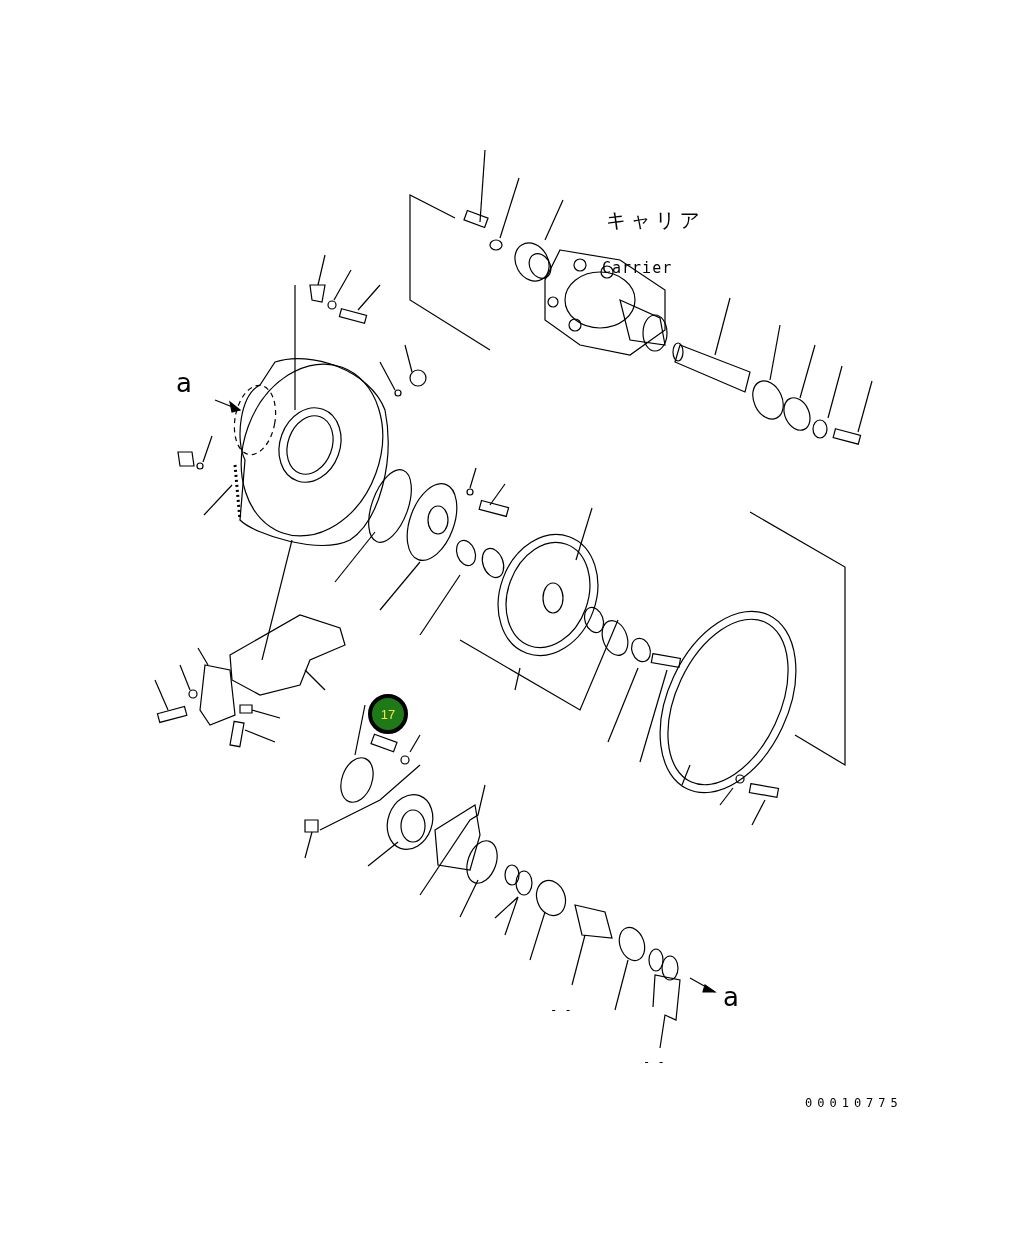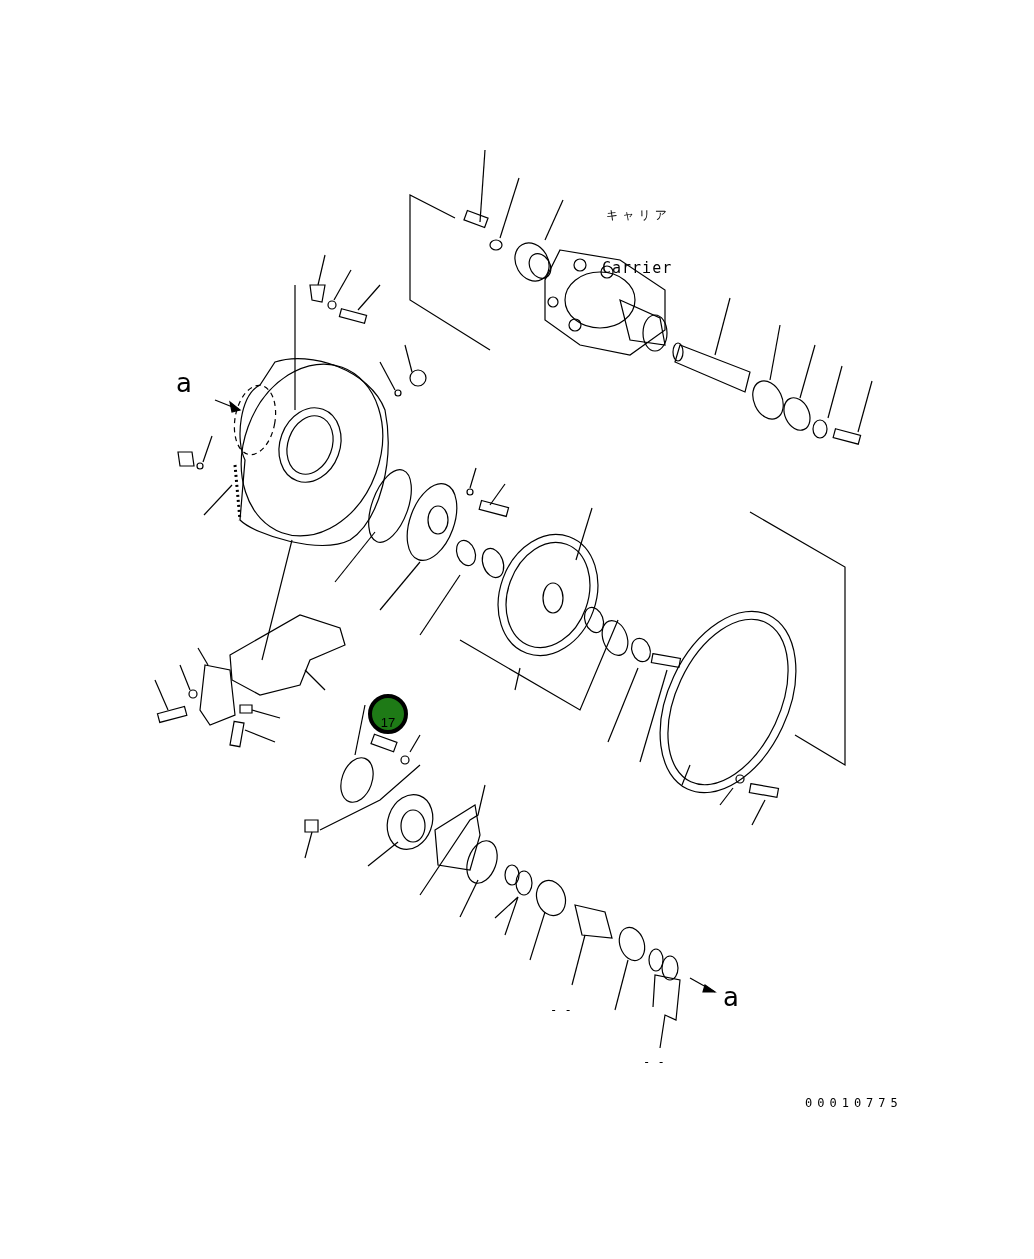--- a/index.html
+++ b/index.html
@@ -1,28 +1,28 @@
 <!DOCTYPE html>
 <html><head>
 <meta charset="utf-8">
 <style>
   html, body { margin:0; padding:0; background:#ffffff; }
   body { width:1034px; height:1259px; position:relative; overflow:hidden;
          font-family:"DejaVu Sans Mono", monospace; }
   #canvas { position:absolute; left:0; top:0; width:1034px; height:1259px; }
   .lbl { position:absolute; color:#000; font-family:"DejaVu Sans Mono", monospace; }
-  .carrier-jp { left:606px; top:207px; font-size:12px; letter-spacing:4px; }
+  .carrier-jp { left:606px; top:207px; font-size:20px; letter-spacing:4px; }
   .carrier-en { left:602px; top:227px; font-size:15px; letter-spacing:1px;margin-top:32px; }
   .ref-a1 { left:176px; top:368px; font-size:26px; font-family:"DejaVu Sans", sans-serif; }
   .ref-a2 { left:723px; top:982px; font-size:26px; font-family:"DejaVu Sans", sans-serif; }
   .docnum { left:805px; top:1096px; font-size:12px; letter-spacing:5px; }
   .callout { position:absolute; left:368px; top:694px; width:40px; height:40px;
              border-radius:50%; background:#1e7a16; border:4px solid #000;
-             box-sizing:border-box; display:flex; align-items:flex-end; justify-content:center;
-             color:#000000; font-family:"Liberation Sans", sans-serif; font-size:13px; cursor:pointer; }
+             box-sizing:border-box; display:flex; align-items:center; justify-content:center;
+             color:#fde047; font-family:"Liberation Sans", sans-serif; font-size:13px; cursor:pointer; }
   .dash { position:absolute; font-size:12px; }
   svg * { vector-effect: non-scaling-stroke; }
 </style>
 </head>
 <body>
 
 <svg id="canvas" viewBox="0 0 1034 1259" xmlns="http://www.w3.org/2000/svg" fill="none" stroke="#000" stroke-width="1.2">
 
   <g>
     <polyline points="455,218 410,195 410,300 490,350"></polyline>

